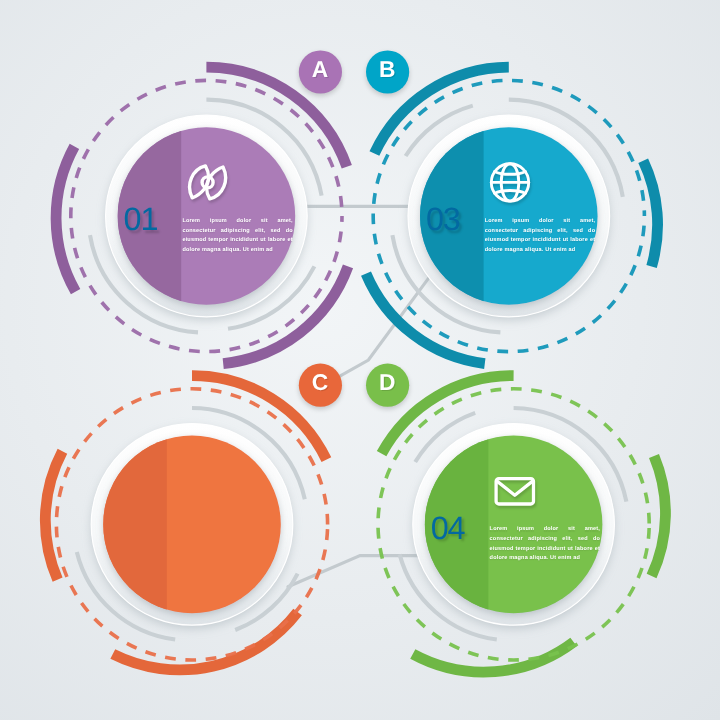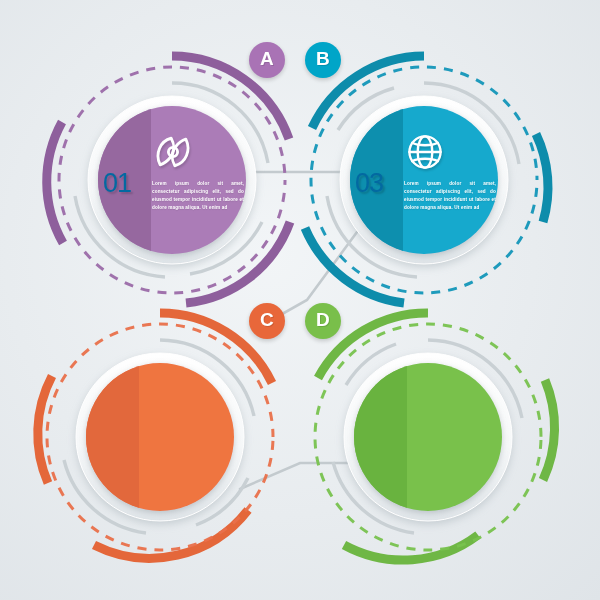--- a/index.html
+++ b/index.html
@@ -187,14 +187,24 @@
         <ellipse cx="24" cy="24" rx="8" ry="17"></ellipse>
         <line x1="7" y1="24" x2="41" y2="24"></line>
         <path d="M10 14 C16 17.5 32 17.5 38 14"></path>
         <path d="M10 34 C16 30.5 32 30.5 38 34"></path>
       </svg>
     </div>
     <div class="body" style="left:52px;top:60px;">Lorem ipsum dolor sit amet, consectetur adipiscing elit, sed do eiusmod tempor incididunt ut labore et dolore magna aliqua. Ut enim ad</div>
   </div>
 
 
+  <div class="card" style="left:356px;top:377px;">
+    <div class="num" style="left:3px;top:48px;">04</div>
+    <div class="ico" style="left:51px;top:10px;">
+      <svg viewBox="0 0 48 48" fill="none" stroke="#ffffff" stroke-width="3" stroke-linecap="round" stroke-linejoin="round">
+        <rect x="7" y="13" width="34" height="23" rx="2.5"></rect>
+        <path d="M7.5 15 L24 28 L40.5 15"></path>
+      </svg>
+    </div>
+    <div class="body" style="left:52px;top:60px;">Lorem ipsum dolor sit amet, consectetur adipiscing elit, sed do eiusmod tempor incididunt ut labore et dolore magna aliqua. Ut enim ad</div>
+  </div>
 
 </div>
 
 </body></html>

